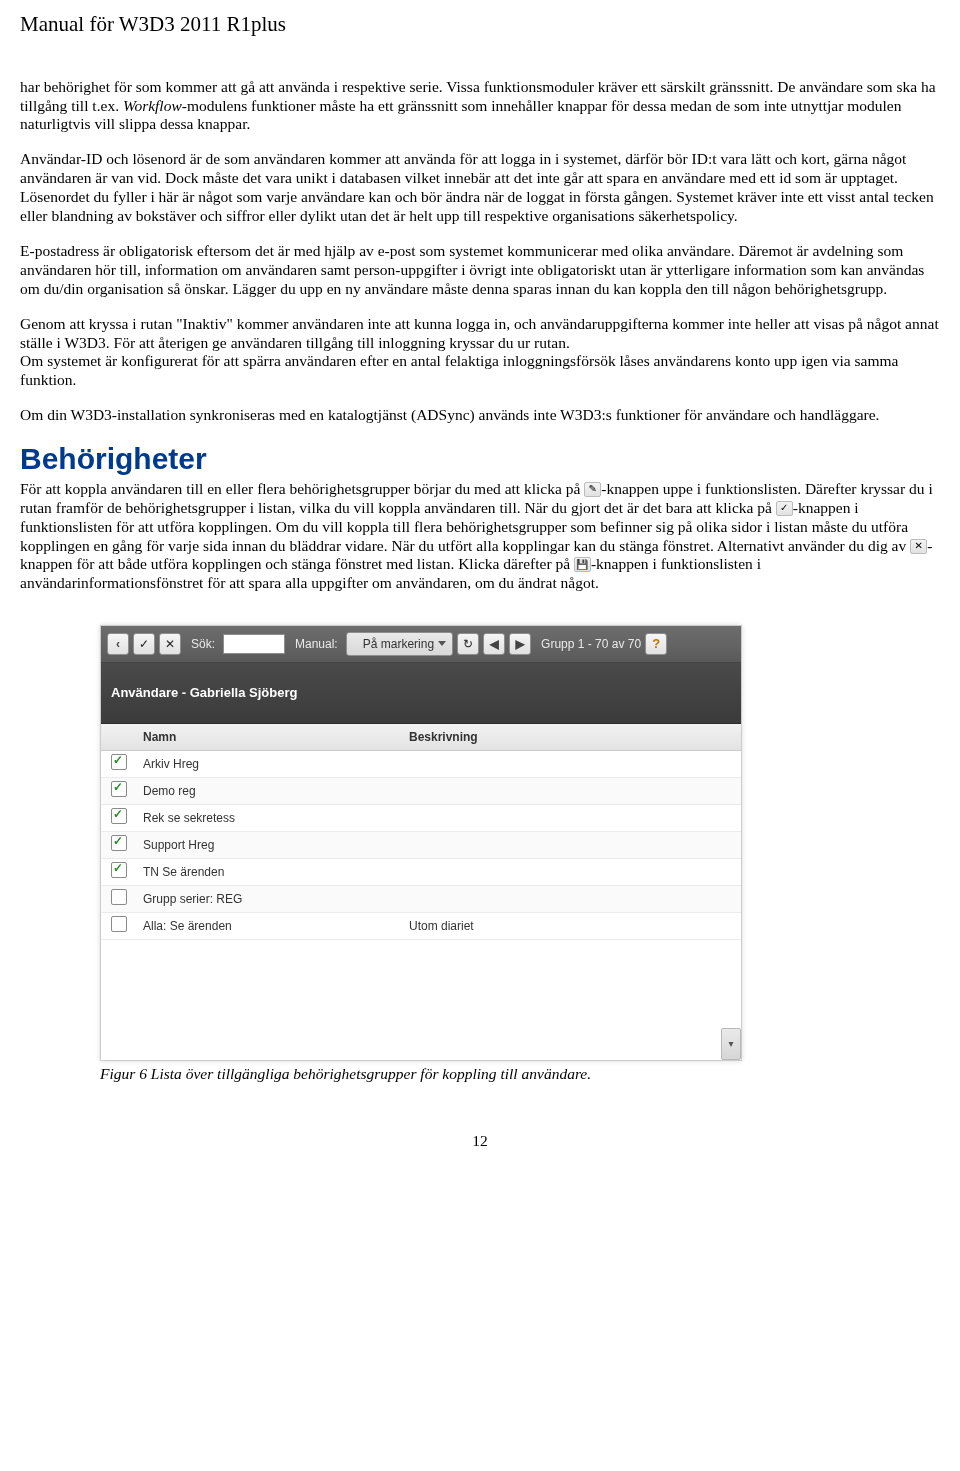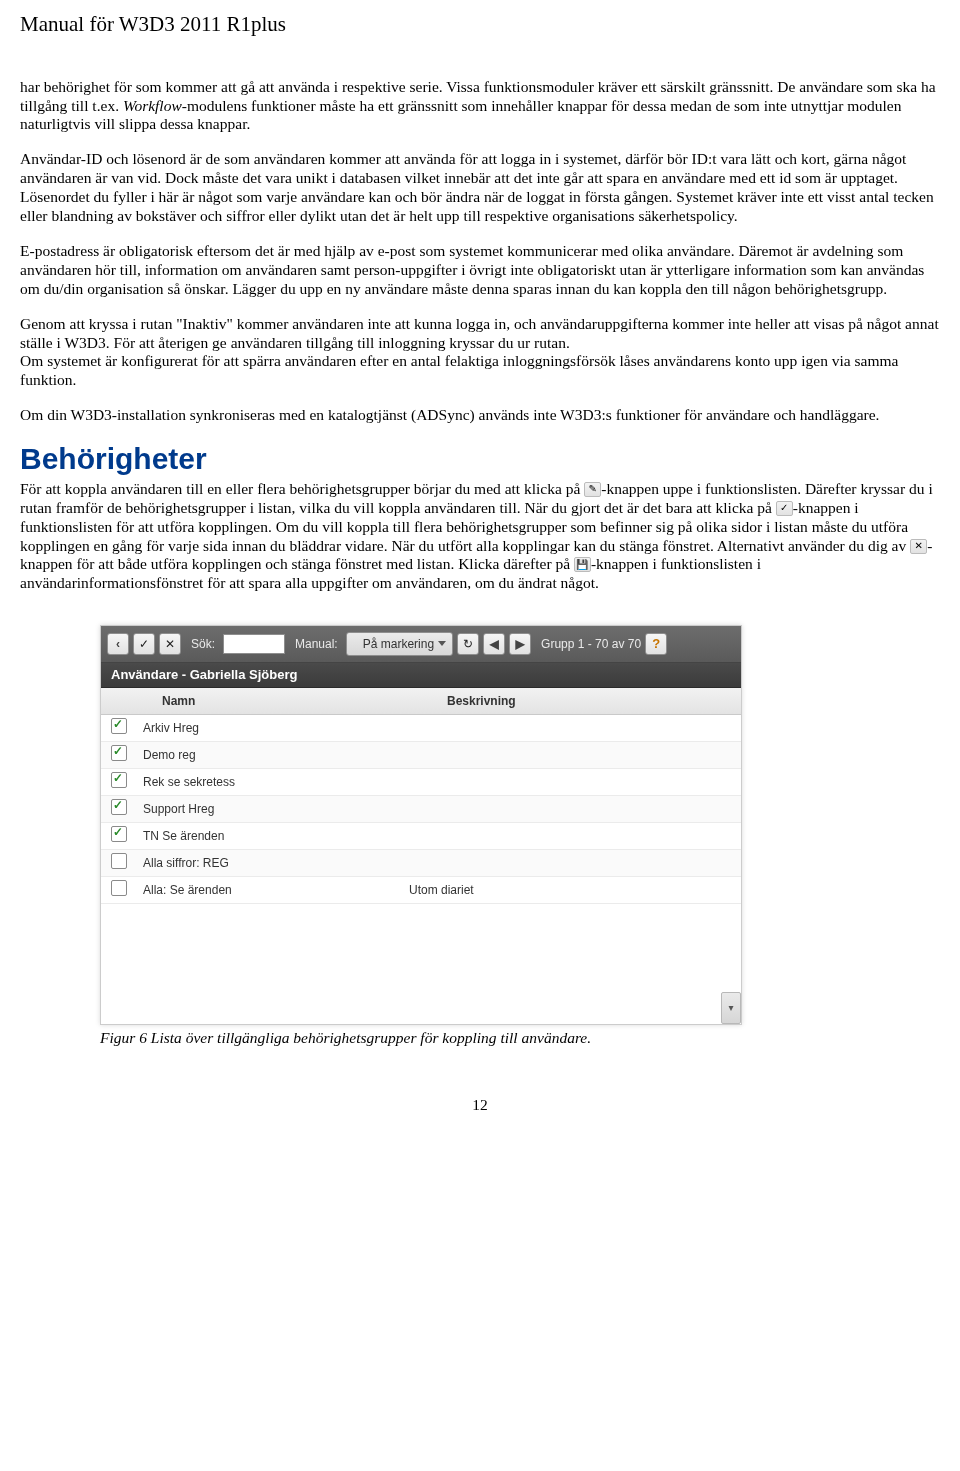--- a/index.html
+++ b/index.html
@@ -102,37 +102,36 @@
   .pager { color: #e9e9e9; margin-left: 6px; font-size: 12px; white-space: nowrap; }
   .tbtn.arrow { color: #444; font-size: 12px; font-weight: bold; }
   .tbtn.help { color: #c77400; font-weight: bold; font-size: 13px; }
 
   .titlebar {
     background: linear-gradient(#4a4a4a,#3b3b3b);
     color: #fff;
     font-family: Tahoma, Arial, sans-serif;
     font-size: 13px;
     font-weight: bold;
-    padding: 4px 10px;
+    padding: 22px 10px;
     border-bottom: 1px solid #2a2a2a;
   }
   .grid {
     font-family: Tahoma, Arial, sans-serif;
     font-size: 12px;
     color: #333;
     background: #fff;
     position: relative;
   }
   .gridhead {
     display: flex;
     background: linear-gradient(#f2f2f2,#e3e3e3);
     border-bottom: 1px solid #c9c9c9;
     height: 26px;
     align-items: center;
-    gap: 19px;
   }
   .colchk { width: 36px; flex: 0 0 36px; text-align: center; }
   .colname { width: 260px; flex: 0 0 260px; padding-left: 6px; font-weight: bold; }
   .coldesc { flex: 1; padding-left: 6px; font-weight: bold; }
   .gridrow {
     display: flex;
     align-items: center;
     height: 26px;
     border-bottom: 1px solid #ebebeb;
   }
@@ -258,21 +257,21 @@
           <div class="colname">Support Hreg</div>
           <div class="coldesc"></div>
         </div>
         <div class="gridrow">
           <div class="colchk"><span class="chk on"></span></div>
           <div class="colname">TN Se ärenden</div>
           <div class="coldesc"></div>
         </div>
         <div class="gridrow">
           <div class="colchk"><span class="chk"></span></div>
-          <div class="colname">Alla siffror: REG</div>
+          <div class="colname">Grupp serier: REG</div>
           <div class="coldesc"></div>
         </div>
         <div class="gridrow">
           <div class="colchk"><span class="chk"></span></div>
           <div class="colname">Alla: Se ärenden</div>
           <div class="coldesc">Utom diariet</div>
         </div>
       </div>
     <div class="gridfill"></div>
     <div class="scrollbit">▾</div>

